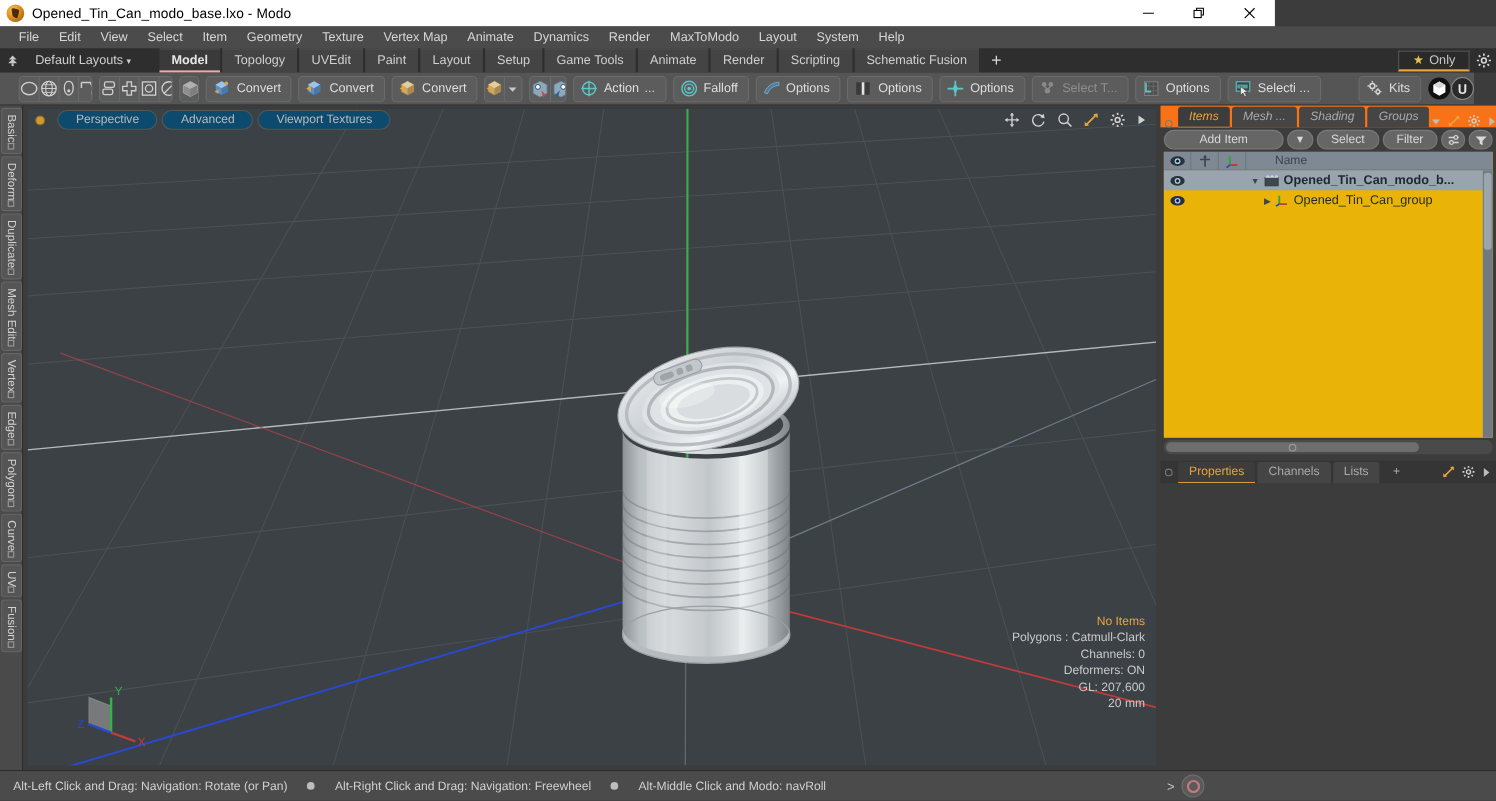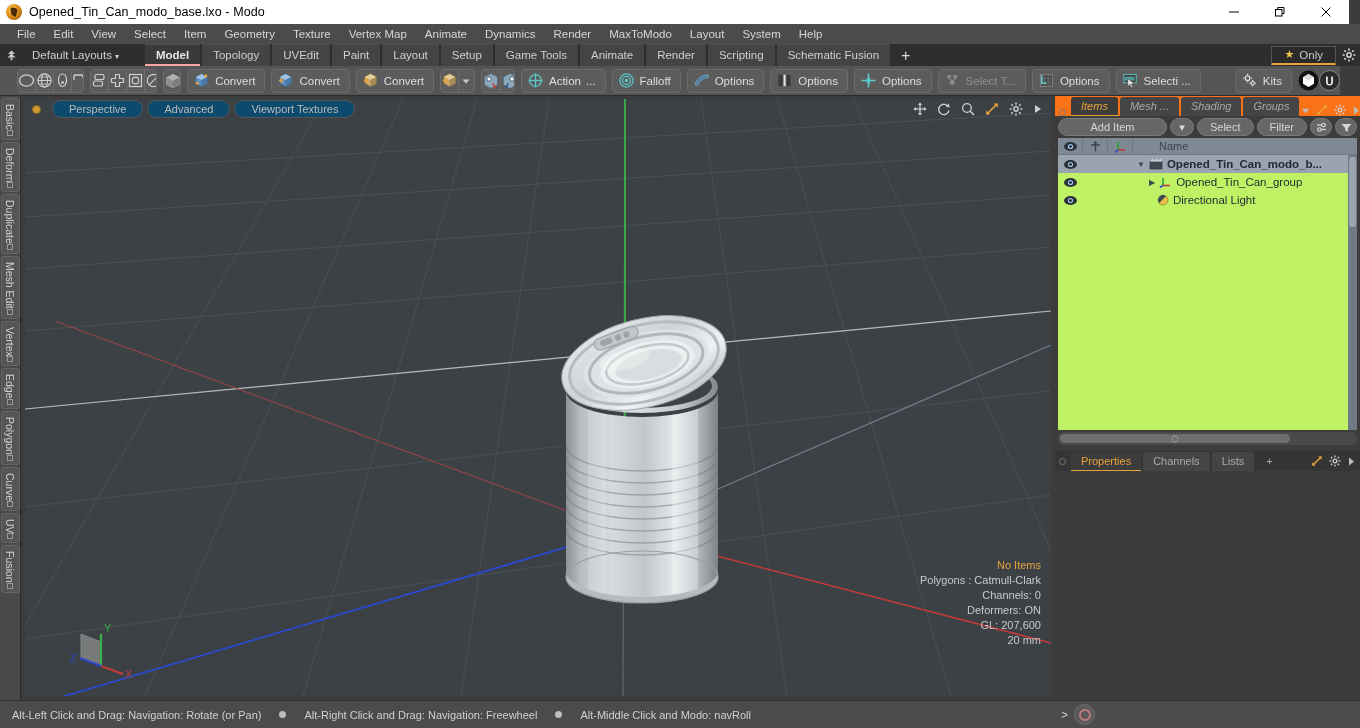--- a/index.html
+++ b/index.html
@@ -7,21 +7,21 @@
     width: 1360px; height: 728px;
     background: #3a3a3a;
     font-family: "Liberation Sans", sans-serif;
     overflow: hidden;
     -webkit-font-smoothing: antialiased;
   }
   #app { position: relative; width: 1360px; height: 728px; background: #3c3c3c; }
 
   
   .titlebar {
-    position: absolute; top: 0; left: 0; width: 1349px; height: 24px;
+    position: absolute; top: 0; left: 0; width: 1159px; height: 24px;
     background: #ffffff; display: flex; align-items: center;
   }
   .tb-icon {
     width: 16px; height: 16px; margin-left: 6px; margin-right: 7px;
     border-radius: 50%;
     background: radial-gradient(circle at 35% 32%, #f7c352 0%, #e08e1c 45%, #8a4d08 100%);
     position: relative; flex: none;
   }
   .tb-icon::after {
     content:""; position:absolute; left:4px; top:3px; width:8px; height:10px;
@@ -176,21 +176,21 @@
     background:#666666; border:1px solid #7a7a7a; border-radius:9px; color:#d8d8d8;
     font-size:11px; height:18px; line-height:16px; padding: 0 12px; white-space:nowrap;
   }
   .rp-btn.wide { flex:1; text-align:center; padding:0; }
   .rp-btn.narrow { padding:0 7px; width:24px; text-align:center;}
   .rp-iconbtn {
     width:22px;height:18px; background:#666666; border:1px solid #7a7a7a; border-radius:9px;
     display:flex;align-items:center;justify-content:center;
   }
 
-  .itemlist { background:#bef264; margin: 0 3px; height: 292px; position:relative; overflow:hidden; }
+  .itemlist { background:#eab308; margin: 0 3px; height: 260px; position:relative; overflow:hidden; }
   .il-head { display:flex; height:17px; background:#7e8994; border-bottom:1px solid #6d7883;}
   .il-col { display:flex;align-items:center;justify-content:center; width:25px;
     border-right:1px solid #6d7883; }
   .il-col.name { flex:1; justify-content:flex-start; padding-left:26px;
     font-size:11px; color:#3a4550; border-right:none;}
   .il-row { display:flex; height:18px; align-items:center; }
   .il-row .eye { width:25px; display:flex;align-items:center;justify-content:center; }
   .il-row .sp { width:25px; }
   .il-row .lbl { font-size:11.5px; color:#1f2832; display:flex;align-items:center; gap:4px;}
   .il-row.sel { background:#99a4af; }
@@ -895,38 +895,20 @@
           <svg width="13" height="12" viewBox="0 0 13 12">
             <line x1="4" y1="9.5" x2="4" y2="2" stroke="#2aa43b" stroke-width="1.6"></line>
             <line x1="4" y1="9.5" x2="11" y2="9.5" stroke="#c23b3b" stroke-width="1.6"></line>
             <line x1="4" y1="9.5" x2="1" y2="11.5" stroke="#2a49cf" stroke-width="1.6"></line>
           </svg>
           <span>Opened_Tin_Can_group</span>
         </div>
       </div>
 
 
-      <div class="il-row">
-        <div class="eye">
-          <svg width="15" height="11" viewBox="0 0 15 11">
-            <ellipse cx="7.5" cy="5.5" rx="6.5" ry="4.4" fill="#2b3138"></ellipse>
-            <circle cx="7.5" cy="5.5" r="2.6" fill="#9dc6e8"></circle>
-            <circle cx="7.5" cy="5.5" r="1.3" fill="#0d1218"></circle>
-          </svg>
-        </div>
-        <div class="sp"></div>
-          <div class="sp"></div>
-        <div class="lbl" style="margin-left:22px;">
-          <svg width="14" height="12" viewBox="0 0 14 12">
-            <path d="M11 2 a5 5 0 1 1 -7 7 z" fill="#e8c14a" stroke="#8a7526" stroke-width=".7"></path>
-            <path d="M4 9 a5 5 0 0 1 7 -7 z" fill="#3f4750"></path>
-          </svg>
-          <span>Directional Light</span>
-        </div>
-      </div>
 
       <div class="il-scroll-v">
         <div class="thumb"></div>
       </div>
     </div>
 
     <div class="il-hscroll">
       <div class="thumb"></div>
     </div>
 

